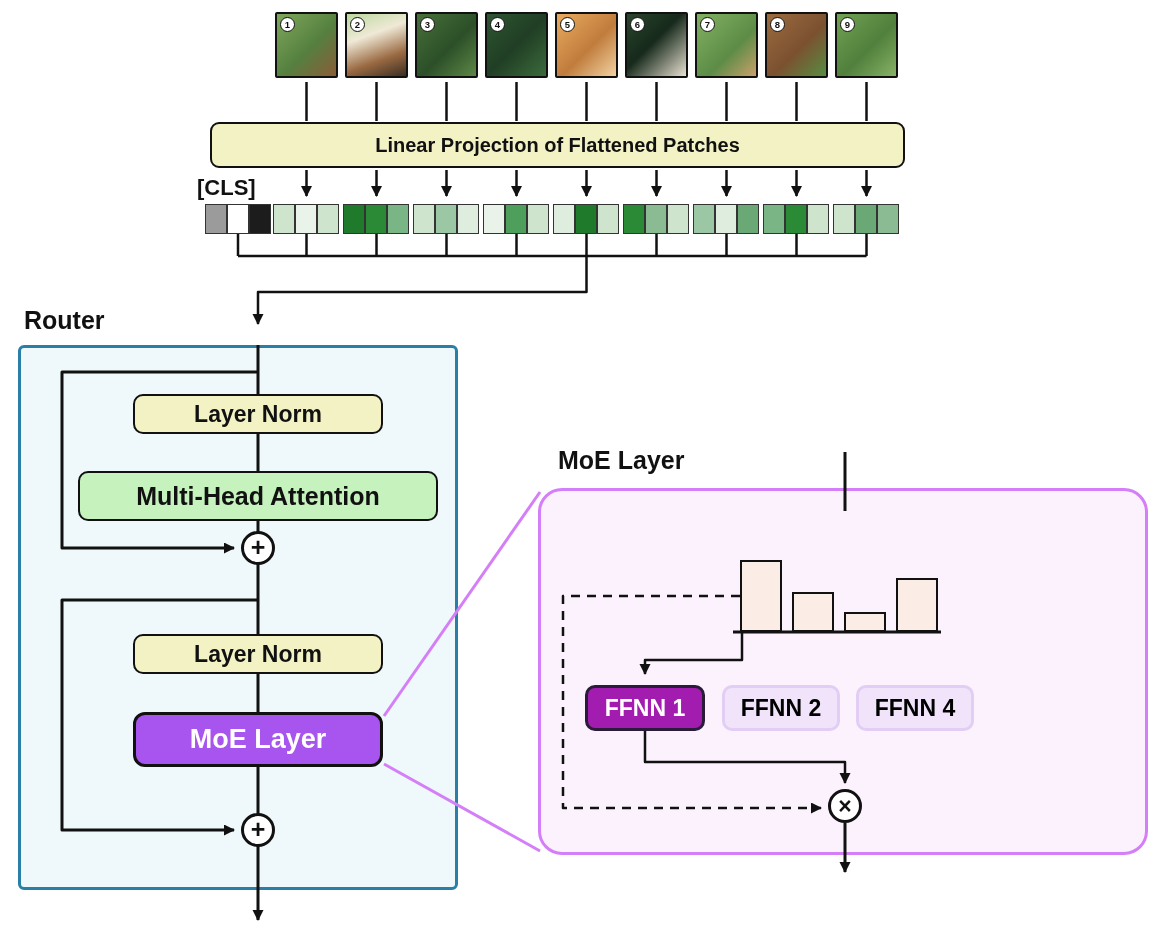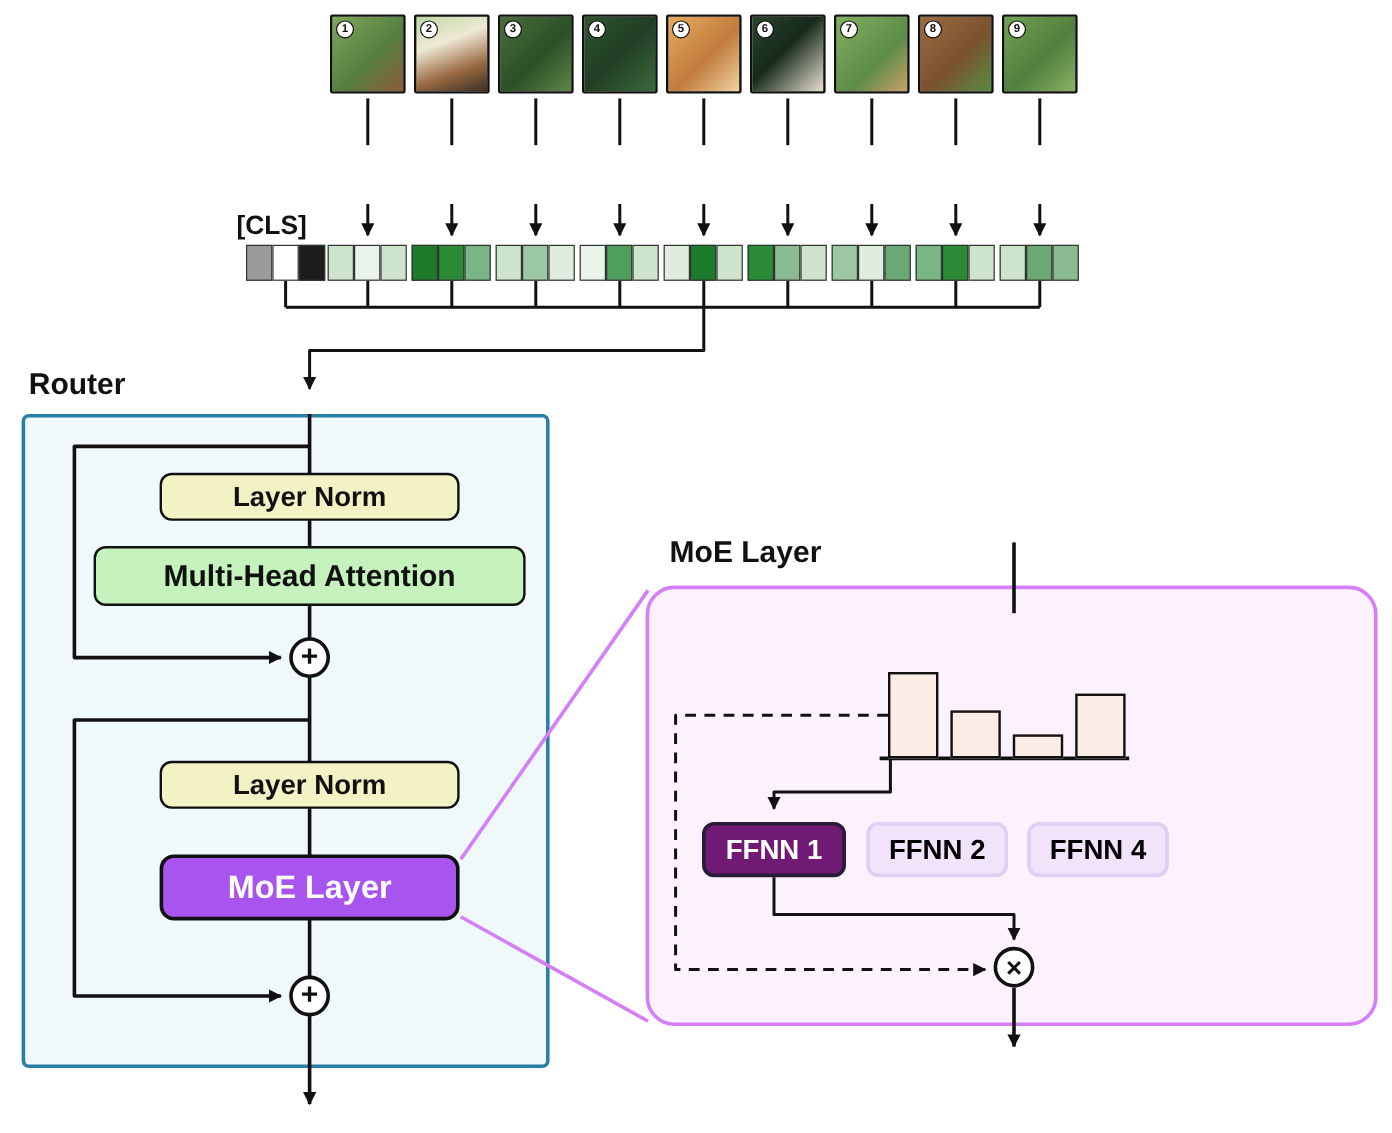--- a/index.html
+++ b/index.html
@@ -38,21 +38,21 @@
     left:18px;top:345px;width:440px;height:545px;box-sizing:border-box;
     background:#eff8fb;border:3.5px solid #2a7fa6;border-radius:6px;
   }
   .label-encoder{position:absolute;left:24px;top:306px;font-size:25px;font-weight:bold;z-index:2;}
   .ln-box{
     position:absolute;left:133px;width:250px;height:40px;box-sizing:border-box;
     background:#f3f2c5;border:2.5px solid #111;border-radius:10px;
     display:flex;align-items:center;justify-content:center;font-size:23px;font-weight:bold;z-index:2;
   }
   .mha-box{
-    position:absolute;left:78px;top:455px;width:360px;height:50px;box-sizing:border-box;
+    position:absolute;left:78px;top:471px;width:360px;height:50px;box-sizing:border-box;
     background:#c5f2bd;border:2.5px solid #111;border-radius:10px;
     display:flex;align-items:center;justify-content:center;font-size:25px;font-weight:bold;z-index:2;
   }
   .moe-layer-box{
     position:absolute;left:133px;top:712px;width:250px;height:55px;box-sizing:border-box;
     background:#a855f0;border:3px solid #111;border-radius:12px;
     display:flex;align-items:center;justify-content:center;font-size:27px;font-weight:bold;color:#fff;z-index:2;
   }
   .add-node{
     position:absolute;width:34px;height:34px;border:3px solid #111;border-radius:50%;background:#fff;
@@ -76,21 +76,21 @@
     background:#f3d2b3;border:2.5px solid #4d4137;border-radius:8px;
     display:flex;align-items:center;justify-content:center;
     font-size:25px;font-weight:bold;color:#8d7b6b;z-index:2;
   }
   .bars{position:absolute;left:740px;top:556px;width:198px;height:76px;display:flex;align-items:flex-end;gap:10px;z-index:2;}
   .bar{flex:1;background:#fbece5;border:2px solid #111;box-sizing:border-box;}
   .expert{
     position:absolute;top:685px;height:46px;box-sizing:border-box;border-radius:10px;
     display:flex;align-items:center;justify-content:center;font-size:23px;font-weight:bold;z-index:2;
   }
-  .expert-active{width:120px;background:#701a75;border:3.5px solid #2b1b3a;color:#fff;}
+  .expert-active{width:120px;background:#a21caf;border:3.5px solid #2b1b3a;color:#fff;}
   .expert-idle{width:118px;background:#f1e4fa;border:3px solid #e2cdf4;color:#000000;}
 </style>
 </head>
 <body>
 
 <div id="canvas">
 
   <div class="bg-layer encoder-box"></div>
   <div class="bg-layer moe-detail-bg"></div>
 
@@ -186,20 +186,23 @@
         <span class="badge">7</span>
       </div>
     <div class="patch" style="background: linear-gradient(135deg, rgb(156, 108, 64) 0%, rgb(123, 81, 48) 55%, rgb(88, 140, 65) 100%);">
         <span class="badge">8</span>
       </div>
     <div class="patch" style="background: linear-gradient(135deg, rgb(114, 162, 83) 0%, rgb(80, 128, 60) 55%, rgb(136, 178, 102) 100%);">
         <span class="badge">9</span>
       </div>
   </div>
 
+  <div class="proj-box">
+    <span>Linear Projection of Flattened Patches</span>
+  </div>
 
   <div class="cls-label">[CLS]</div>
 
   <div class="tok-group" style="left:205px">
     <span class="tok" style="background: rgb(155, 155, 155);"></span>
     <span class="tok" style="background: rgb(255, 255, 255);"></span>
     <span class="tok" style="background: rgb(28, 28, 28);"></span>
   </div>
   <div class="tok-group" style="left:273px">
     <span class="tok" style="background: rgb(207, 228, 205);"></span>

